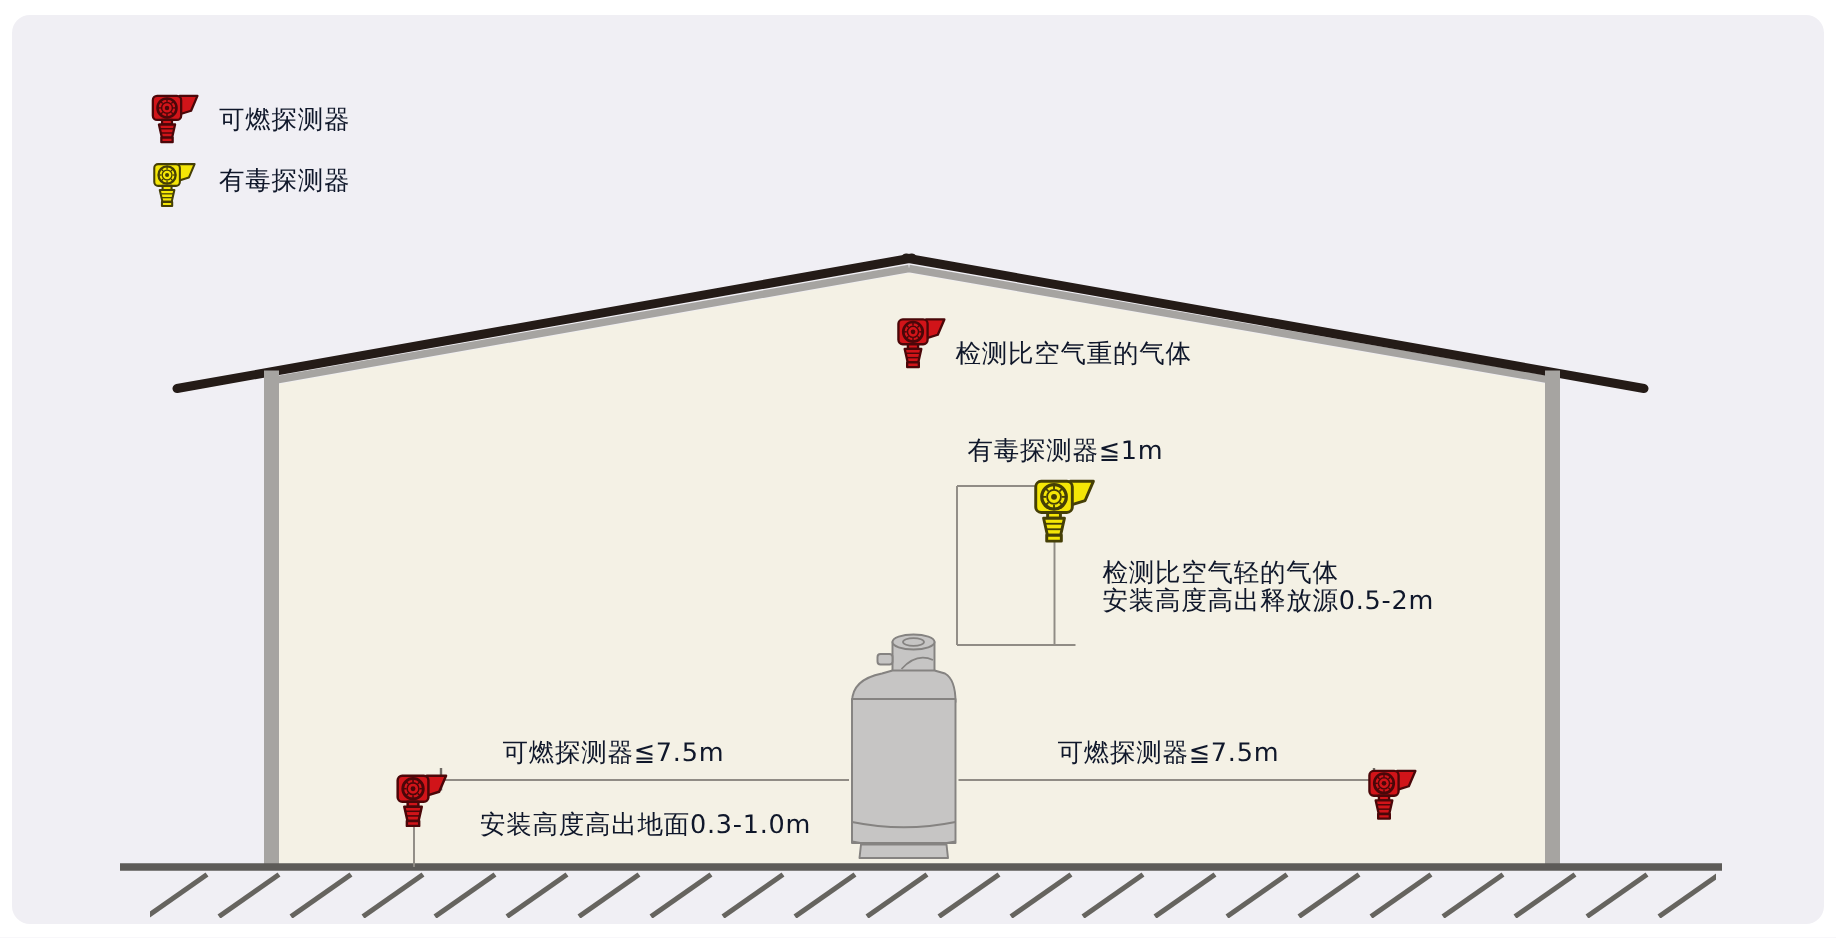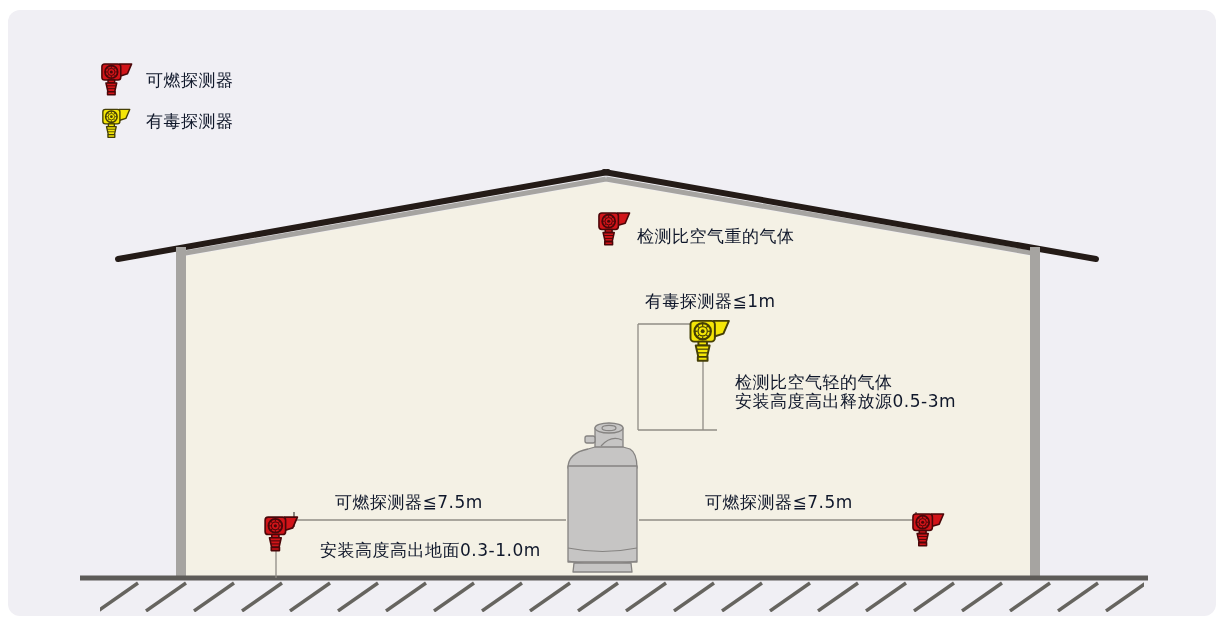--- a/index.html
+++ b/index.html
@@ -134,21 +134,21 @@
 
 <div class="lbl" style="left:146px;top:70px">可燃探测器</div>
 <div class="lbl" style="left:146px;top:111px">有毒探测器</div>
 
 <div class="lbl" style="left:637px;top:226px">检测比空气重的气体</div>
 
 <div class="lbl" style="left:645px;top:291px">有毒探测器≦1m</div>
 
 <div class="lbl small-lh" style="left:703px;top:373px">
   <div>检测比空气轻的气体</div>
-  <div>安装高度高出释放源0.5-3m</div>
+  <div>安装高度高出释放源0.5-2m</div>
 </div>
 
 <div class="lbl" style="left:335px;top:492px">可燃探测器≦7.5m</div>
 <div class="lbl" style="left:705px;top:492px">可燃探测器≦7.5m</div>
 
 <div class="lbl small-lh" style="left:288px;top:541px">
   <div>安装高度高出地面0.3-1.0m</div>
 </div>
 
 </body></html>

